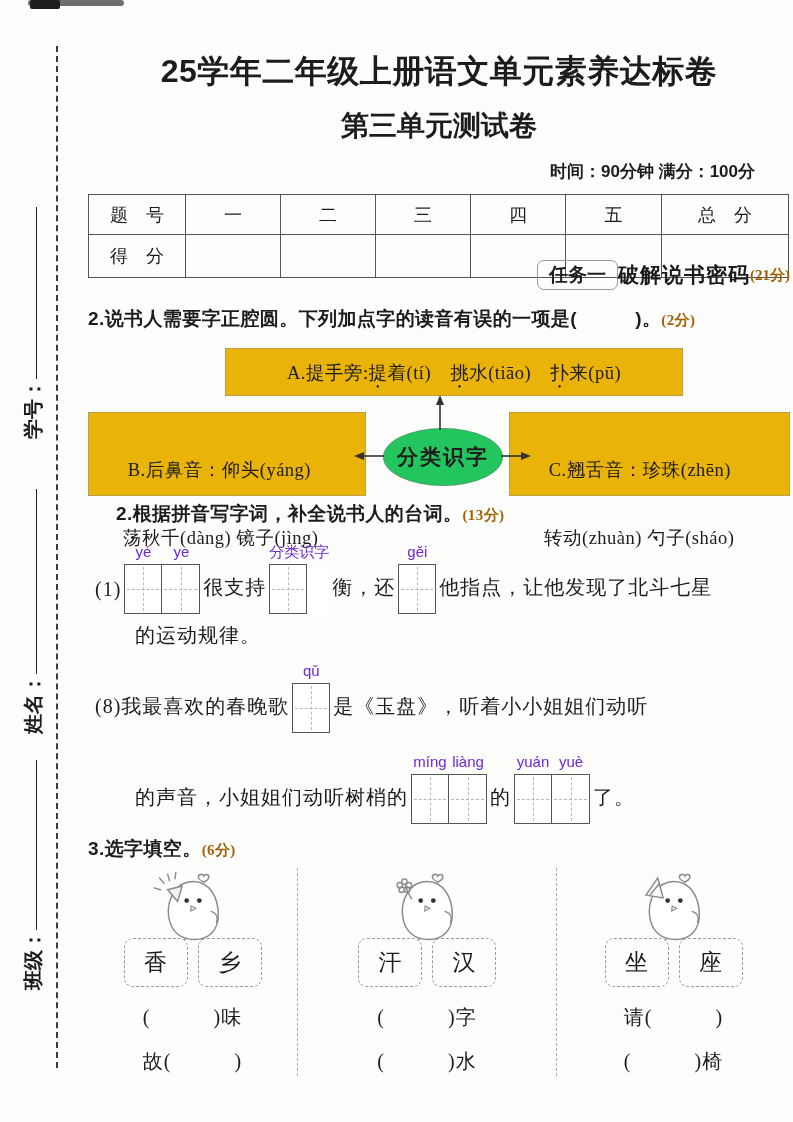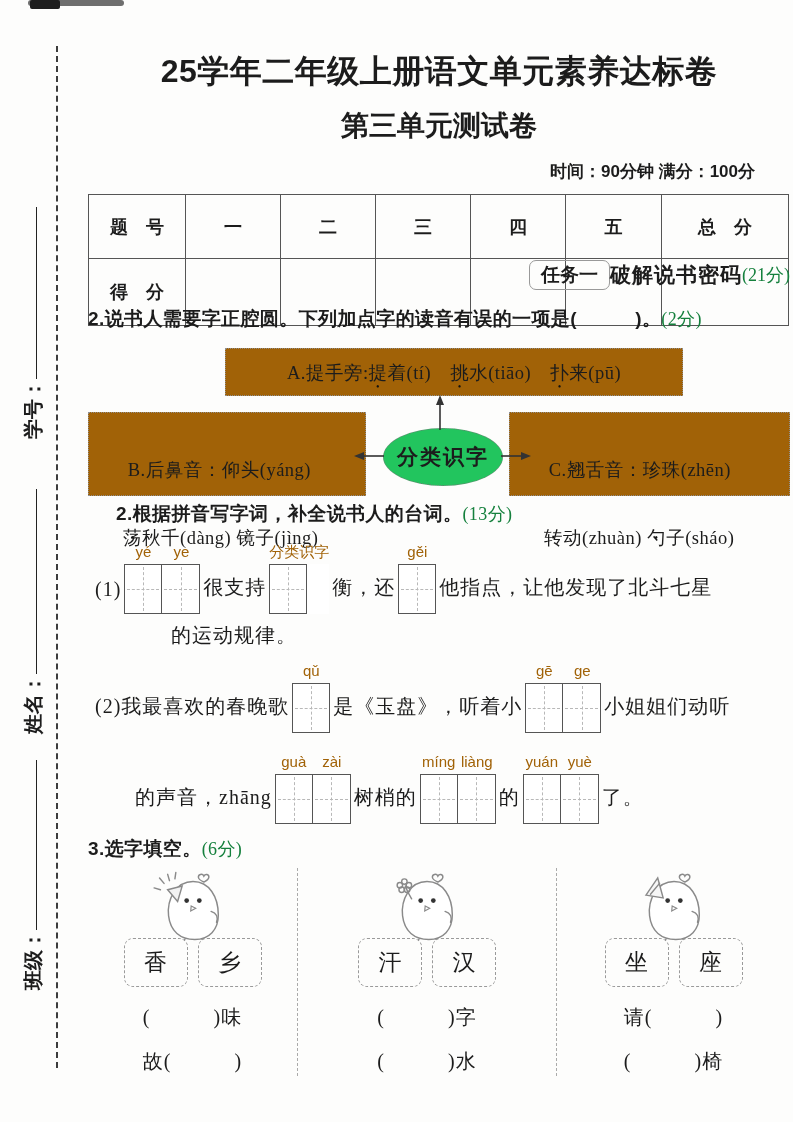--- a/index.html
+++ b/index.html
@@ -19,48 +19,48 @@
   .sline.w2{width:185px;margin-right:50px;}
   .sline.w3{width:172px;}
   
   .title{position:absolute;left:88px;top:50px;width:702px;text-align:center;
          font-size:32px;font-weight:800;letter-spacing:.5px;}
   .subtitle{position:absolute;left:88px;top:107px;width:702px;text-align:center;
          font-size:28px;font-weight:700;}
   .meta{position:absolute;right:38px;top:160px;font-size:17px;font-weight:700;}
   
   table.score{position:absolute;left:88px;top:194px;width:701px;border-collapse:collapse;table-layout:fixed;}
-  table.score td{border:1.6px solid #555;text-align:center;font-size:18px;font-weight:700;padding:16px;}
+  table.score td{border:1.6px solid #555;text-align:center;font-size:18px;font-weight:400;padding:4px;}
   table.score tr:nth-child(1) td{height:31px;}
   table.score tr:nth-child(2) td{height:34px;}
   
   .banner{position:absolute;left:88px;top:260px;width:702px;display:flex;justify-content:flex-end;align-items:center;}
   .badge{border:1.6px solid #999;border-radius:7px;padding:1px 11px;font-size:19px;font-weight:700;}
   .banner-title{font-size:21px;font-weight:800;letter-spacing:1px;}
-  .pts{font-family:"Liberation Serif",serif;font-size:18px;color:#15803d;font-weight:400;}
+  .pts{font-family:"Liberation Serif",serif;font-size:15px;color:#a16207;font-weight:700;}
   .stem{position:absolute;left:88px;width:702px;font-size:19px;font-weight:700;white-space:pre-wrap;letter-spacing:.4px;}
   
   .diagram{position:absolute;left:88px;top:348px;width:702px;height:150px;}
   .dotbox{position:absolute;border:1.6px dotted #8f8f8f;font-family:"Liberation Serif",serif;
-          font-size:18.5px;letter-spacing:.5px;white-space:pre-wrap;background:#a16207;}
+          font-size:18.5px;letter-spacing:.5px;white-space:pre-wrap;background:#eab308;}
   .boxA{left:137px;top:0;width:456px;height:46px;display:flex;align-items:center;justify-content:center;}
   .boxB{left:0;top:64px;width:278px;height:84px;padding:6px 8px;box-sizing:border-box;line-height:34px;}
   .boxC{left:421px;top:64px;width:281px;height:84px;padding:6px 8px;box-sizing:border-box;line-height:34px;}
   .opt-line2{display:block;padding-left:26px;}
   .ellipse{position:absolute;left:295px;top:80px;width:118px;height:56px;border:1.7px dotted #777;
            border-radius:50%;display:flex;align-items:center;justify-content:center;
            font-family:"Liberation Serif",serif;font-size:21px;font-weight:600;letter-spacing:2px;background:#22c55e;}
   .arr{position:absolute;}
   .edot{position:relative;}
   .edot::after{content:'•';position:absolute;left:50%;transform:translateX(-50%);bottom:-0.72em;font-size:0.55em;color:#111;}
   
   .qline{position:absolute;display:flex;align-items:flex-end;}
   .kai{font-family:"Liberation Serif",serif;font-size:20px;letter-spacing:1px;padding-bottom:13px;white-space:pre-wrap;}
   .pbox{display:flex;flex-direction:column;margin:0 3px;}
-  .prow{display:flex;height:21px;font-size:15px;color:#a16207;letter-spacing:0;}
+  .prow{display:flex;height:21px;font-size:15px;color:#6d28d9;letter-spacing:0;}
   .pcell{flex:1;min-width:38px;text-align:center;white-space:nowrap;}
   .cells{display:flex;background:#fff;}
   .cell{width:38px;height:50px;border:1.6px solid #555;position:relative;box-sizing:border-box;}
   .cell + .cell{border-left:none;}
   .cell::before{content:'';position:absolute;left:2px;right:2px;top:50%;border-top:1px dashed #b8b8b8;}
   .cell::after{content:'';position:absolute;top:2px;bottom:2px;left:50%;border-left:1px dashed #b8b8b8;}
   
   .q3grid{position:absolute;left:88px;top:868px;width:702px;height:208px;display:flex;}
   .q3col{display:flex;flex-direction:column;align-items:center;box-sizing:border-box;}
   .q3col.c1{width:210px;border-right:1.6px dashed #aaa;}
@@ -184,58 +184,38 @@
       <span class="pbox">
         <span class="prow">
           <span class="pcell">gěi</span>
         </span>
         <span class="cells">
           <span class="cell"></span>
         </span>
       </span>
       <span class="kai">他指点，让他发现了北斗七星</span>
     </div>
-  <div class="qline" style="left:135px;top:622px;margin-left:36px;">
+  <div class="qline" style="left:135px;top:622px;">
       <span class="kai">的运动规律。</span>
     </div>
   <div class="qline" style="left:95px;top:662px;">
-      <span class="kai">(2)我最喜欢的春晚歌</span>
+      <span class="kai">(8)我最喜欢的春晚歌</span>
       <span class="pbox">
         <span class="prow">
           <span class="pcell">qǔ</span>
         </span>
         <span class="cells">
           <span class="cell"></span>
         </span>
       </span>
       <span class="kai">是《玉盘》，听着小</span>
-      <span class="pbox">
-        <span class="prow">
-          <span class="pcell">gē</span>
-          <span class="pcell">ge</span>
-        </span>
-        <span class="cells">
-          <span class="cell"></span>
-          <span class="cell"></span>
-        </span>
-      </span>
       <span class="kai">小姐姐们动听</span>
     </div>
   <div class="qline" style="left:135px;top:753px;">
-      <span class="kai">的声音，zhāng</span>
-      <span class="pbox">
-        <span class="prow">
-          <span class="pcell">guà</span>
-          <span class="pcell">zài</span>
-        </span>
-        <span class="cells">
-          <span class="cell"></span>
-          <span class="cell"></span>
-        </span>
-      </span>
+      <span class="kai">的声音，小姐姐们动听</span>
       <span class="kai">树梢的</span>
       <span class="pbox">
         <span class="prow">
           <span class="pcell">míng</span>
           <span class="pcell">liàng</span>
         </span>
         <span class="cells">
           <span class="cell"></span>
           <span class="cell"></span>
         </span>

